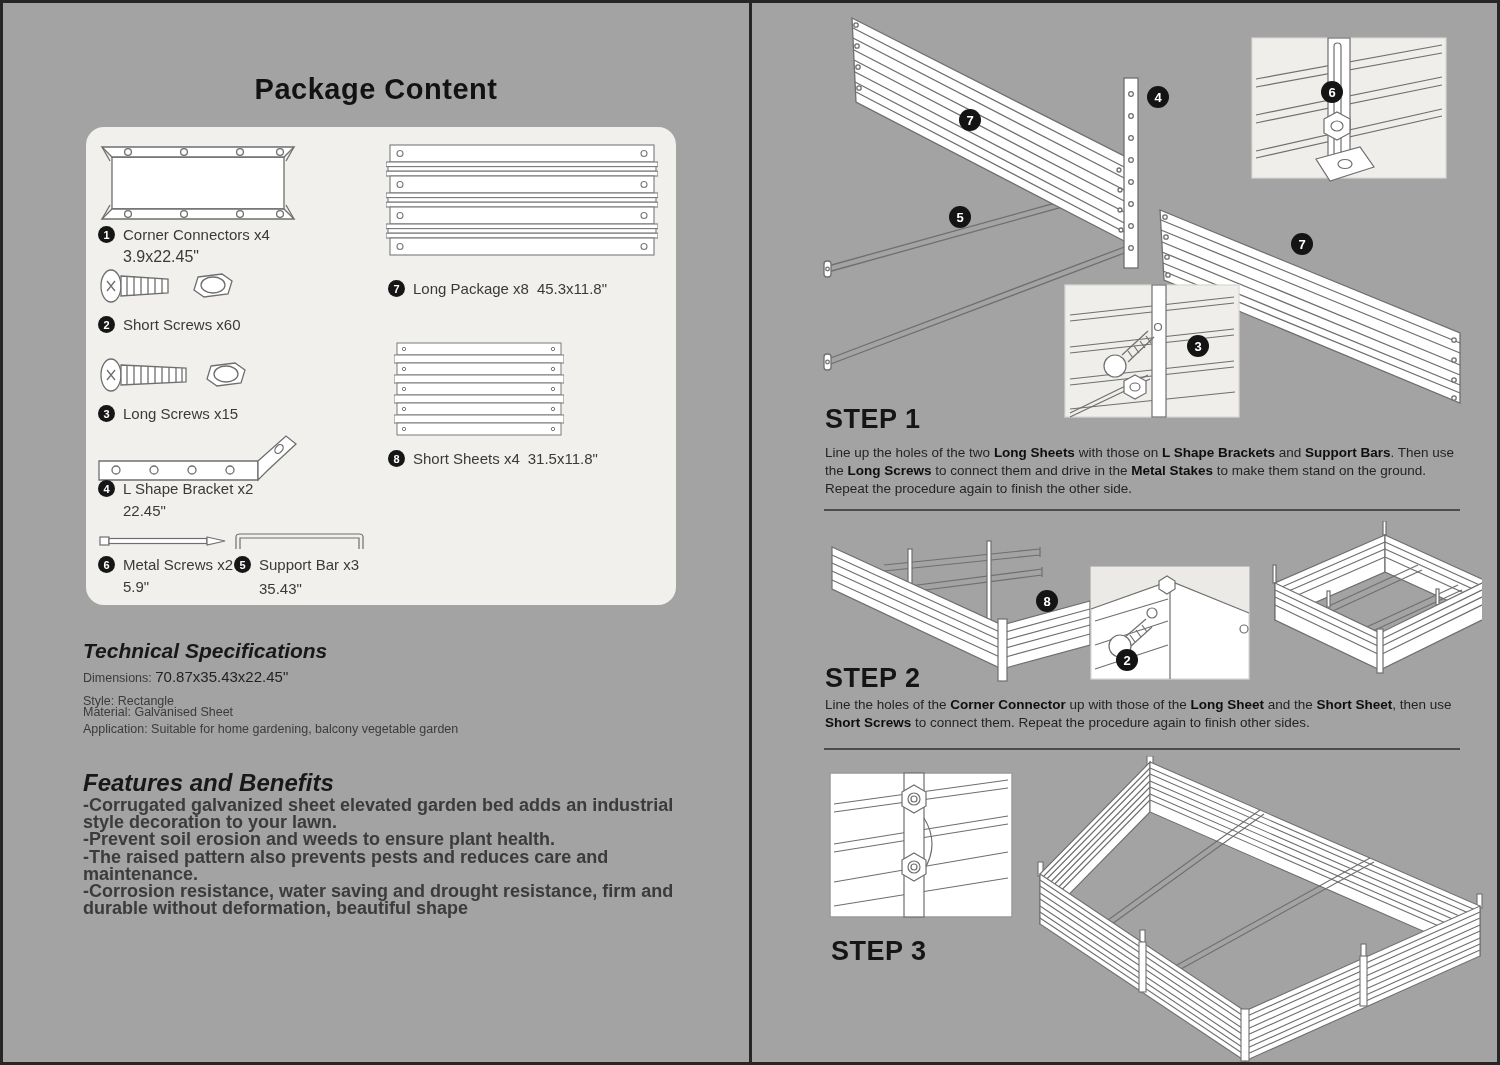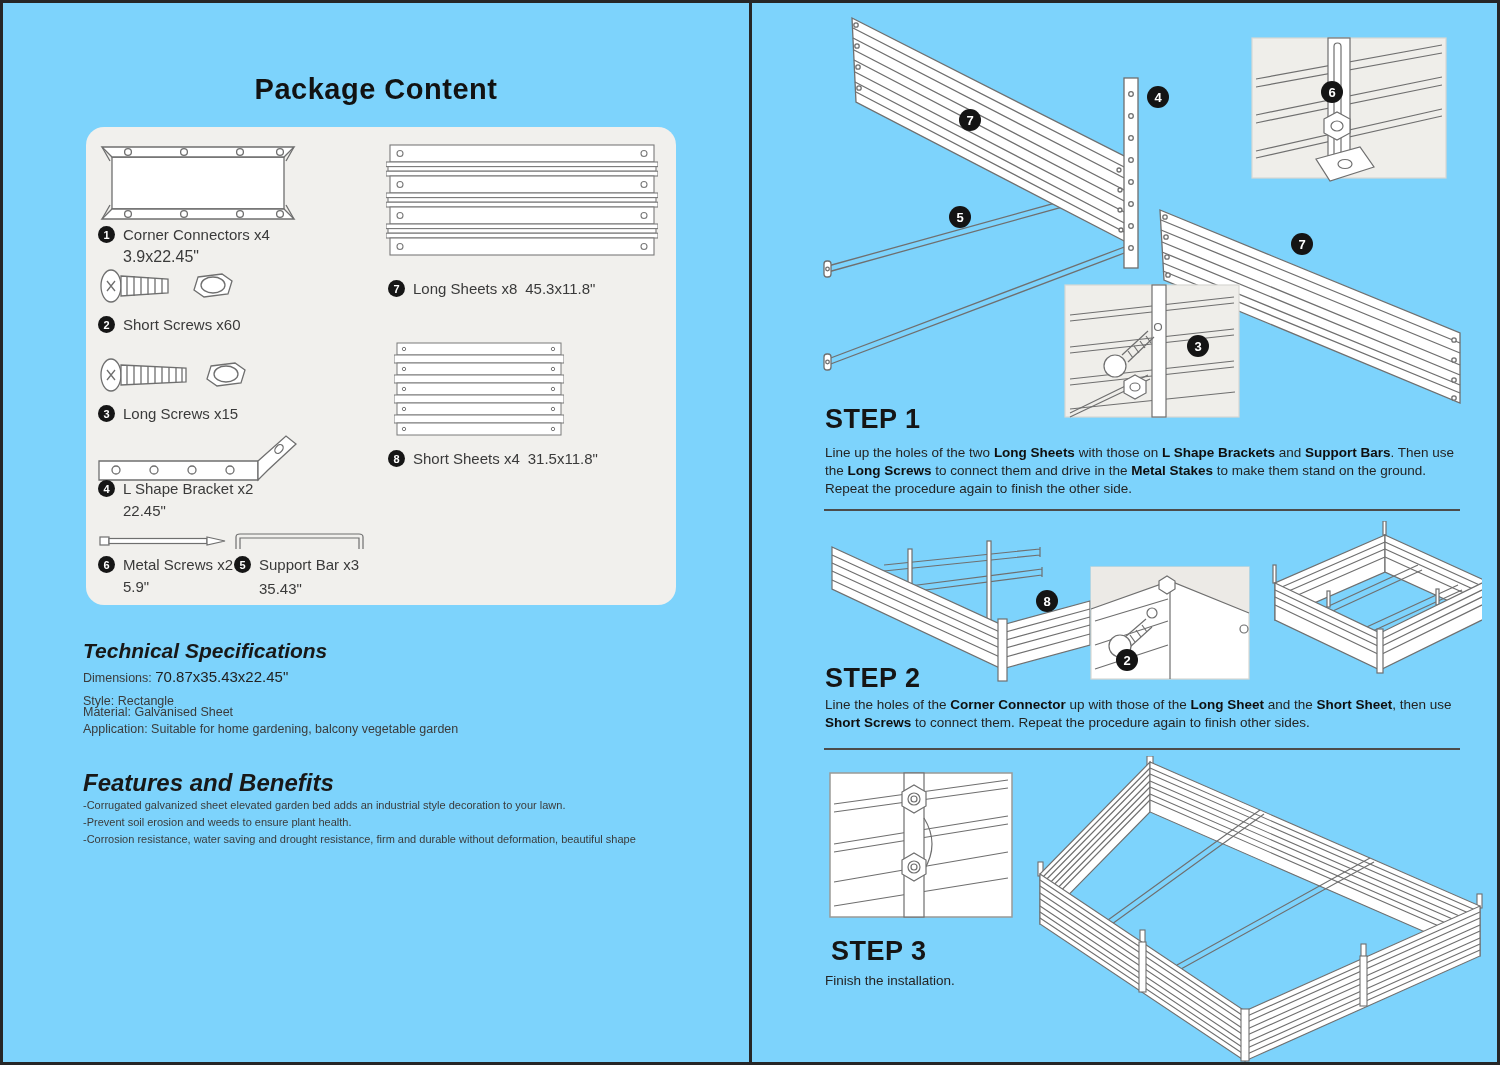--- a/index.html
+++ b/index.html
@@ -1,18 +1,18 @@
 <!DOCTYPE html>
 <html><head>
 <meta charset="utf-8">
 <style>
   html,body{margin:0;padding:0;background:#e8e8e8;}
   .sheet{
     position:relative;width:1494px;height:1059px;margin:0 auto;
-    background:#7dd3fc;border:3px solid #262626;
+    background:#a3a3a3;border:3px solid #262626;
     font-family:"Liberation Sans","DejaVu Sans",sans-serif;
     color:#222;overflow:hidden;
   }
   .page{position:absolute;top:0;height:100%;}
   .page-left{left:0;width:746px;}
   .page-right{left:746px;width:748px;border-left:3px solid #262626;}
 
   
   .pkg-title{position:absolute;left:0;top:70px;width:746px;text-align:center;
     font-size:29px;font-weight:700;color:#121212;letter-spacing:.5px;}
@@ -24,21 +24,21 @@
   .badge-s{width:17px;height:17px;border-radius:50%;background:#161616;color:#fff;
     font-size:11px;font-weight:700;display:inline-flex;align-items:center;
     justify-content:center;flex:0 0 17px;}
   .part-dim{margin-left:25px;margin-top:2px;font-size:15px;color:#3a3a3a;}
   .sec-h{position:absolute;left:80px;font-weight:700;color:#181818;font-style:italic;}
   .tech-h{top:636px;font-size:21px;}
   .feat-h{top:766px;font-size:24px;}
   .spec-line{position:absolute;left:80px;font-size:12.5px;color:#3b3b3b;}
   .spec-dim b{font-size:15px;font-weight:400;color:#222;}
   .feat-list{position:absolute;left:80px;top:794px;width:630px;}
-  .feat-item{font-size:11px;color:#3b3b3b;line-height:17.2px;}
+  .feat-item{font-size:18px;color:#3b3b3b;line-height:17.2px;font-weight:bold;}
 
   
   .step-h{position:absolute;font-size:27px;font-weight:700;color:#151515;letter-spacing:.5px;}
   .step-p{position:absolute;left:73px;width:640px;font-size:13.5px;color:#242424;line-height:1.33;}
   .step-p b{color:#0f0f0f;}
   .hr{position:absolute;left:72px;width:636px;height:2px;background:#4c4c4b;}
   .dsvg{position:absolute;}
   .badge-d{position:absolute;width:22px;height:22px;border-radius:50%;background:#141414;
     color:#fff;font-size:13px;font-weight:700;display:flex;align-items:center;
     justify-content:center;}
@@ -181,21 +181,21 @@
             <circle cx="258" cy="41.5" r="3"></circle>
           <circle cx="14" cy="72.5" r="3"></circle>
             <circle cx="258" cy="72.5" r="3"></circle>
           <circle cx="14" cy="103.5" r="3"></circle>
             <circle cx="258" cy="103.5" r="3"></circle>
         </g>
       </svg>
       <div class="part-row" style="left:302px;top:152px">
         <div class="part-line">
           <span class="badge-s">7</span>
-          <span>Long Sheets x8</span>
+          <span>Long Package x8</span>
           <span>45.3x11.8"</span>
         </div>
       </div>
 
       <svg class="part-svg" style="left:308px;top:214px" width="170" height="104" viewBox="0 0 170 104">
         <g stroke="#7a7a7a" stroke-width="1" fill="#fff">
           <rect x="3" y="2" width="164" height="12"></rect>
           <rect x="0" y="14" width="170" height="8"></rect>
           <rect x="3" y="22" width="164" height="12"></rect>
           <rect x="0" y="34" width="170" height="8"></rect>
@@ -231,20 +231,21 @@
       <b>70.87x35.43x22.45"</b>
     </div>
     <div class="spec-line" style="top:691px">Style: Rectangle</div>
     <div class="spec-line" style="top:702px">Material: Galvanised Sheet</div>
     <div class="spec-line" style="top:719px">Application: Suitable for home gardening, balcony vegetable garden</div>
 
     <div class="sec-h feat-h">Features and Benefits</div>
     <div class="feat-list">
       <div class="feat-item">-Corrugated galvanized sheet elevated garden bed adds an industrial style decoration to your lawn.</div>
       <div class="feat-item">-Prevent soil erosion and weeds to ensure plant health.</div>
+      <div class="feat-item">-The raised pattern also prevents pests and reduces care and maintenance.</div>
       <div class="feat-item">-Corrosion resistance, water saving and drought resistance, firm and durable without deformation, beautiful shape</div>
     </div>
   </div>
 
   <div class="page page-right">
 
     <svg class="dsvg" style="left:66px;top:12px" width="664" height="408" viewBox="0 0 664 408">
       <g stroke="#6f6f6f" stroke-width="1.3" fill="#fff">
 
         <path d="M10,251 L306,169 M10,257 L306,175" fill="none"></path>
@@ -408,15 +409,14 @@
         <path d="M222,124 L427,261 M222,130 L427,267 M222,137 L427,274 M222,143 L427,280 M222,150 L427,287 M222,156 L427,293 M222,162 L427,299" fill="none"></path>
         <polygon points="427,255 662,150 662,200 427,305"></polygon>
         <path d="M427,261 L662,156 M427,267 L662,162 M427,274 L662,169 M427,280 L662,175 M427,287 L662,182 M427,293 L662,188 M427,299 L662,194" fill="none"></path>
         <rect x="321" y="186" width="7" height="50"></rect>
         <rect x="542" y="200" width="7" height="50"></rect>
         <rect x="423" y="253" width="8" height="52"></rect>
       </g>
     </svg>
 
     <div class="step-h" style="left:79px;top:933px">STEP 3</div>
-    <div class="step-p" style="top:969px"><span>Finish the installation.</span></div>
   </div>
 </div>
 
 </body></html>

